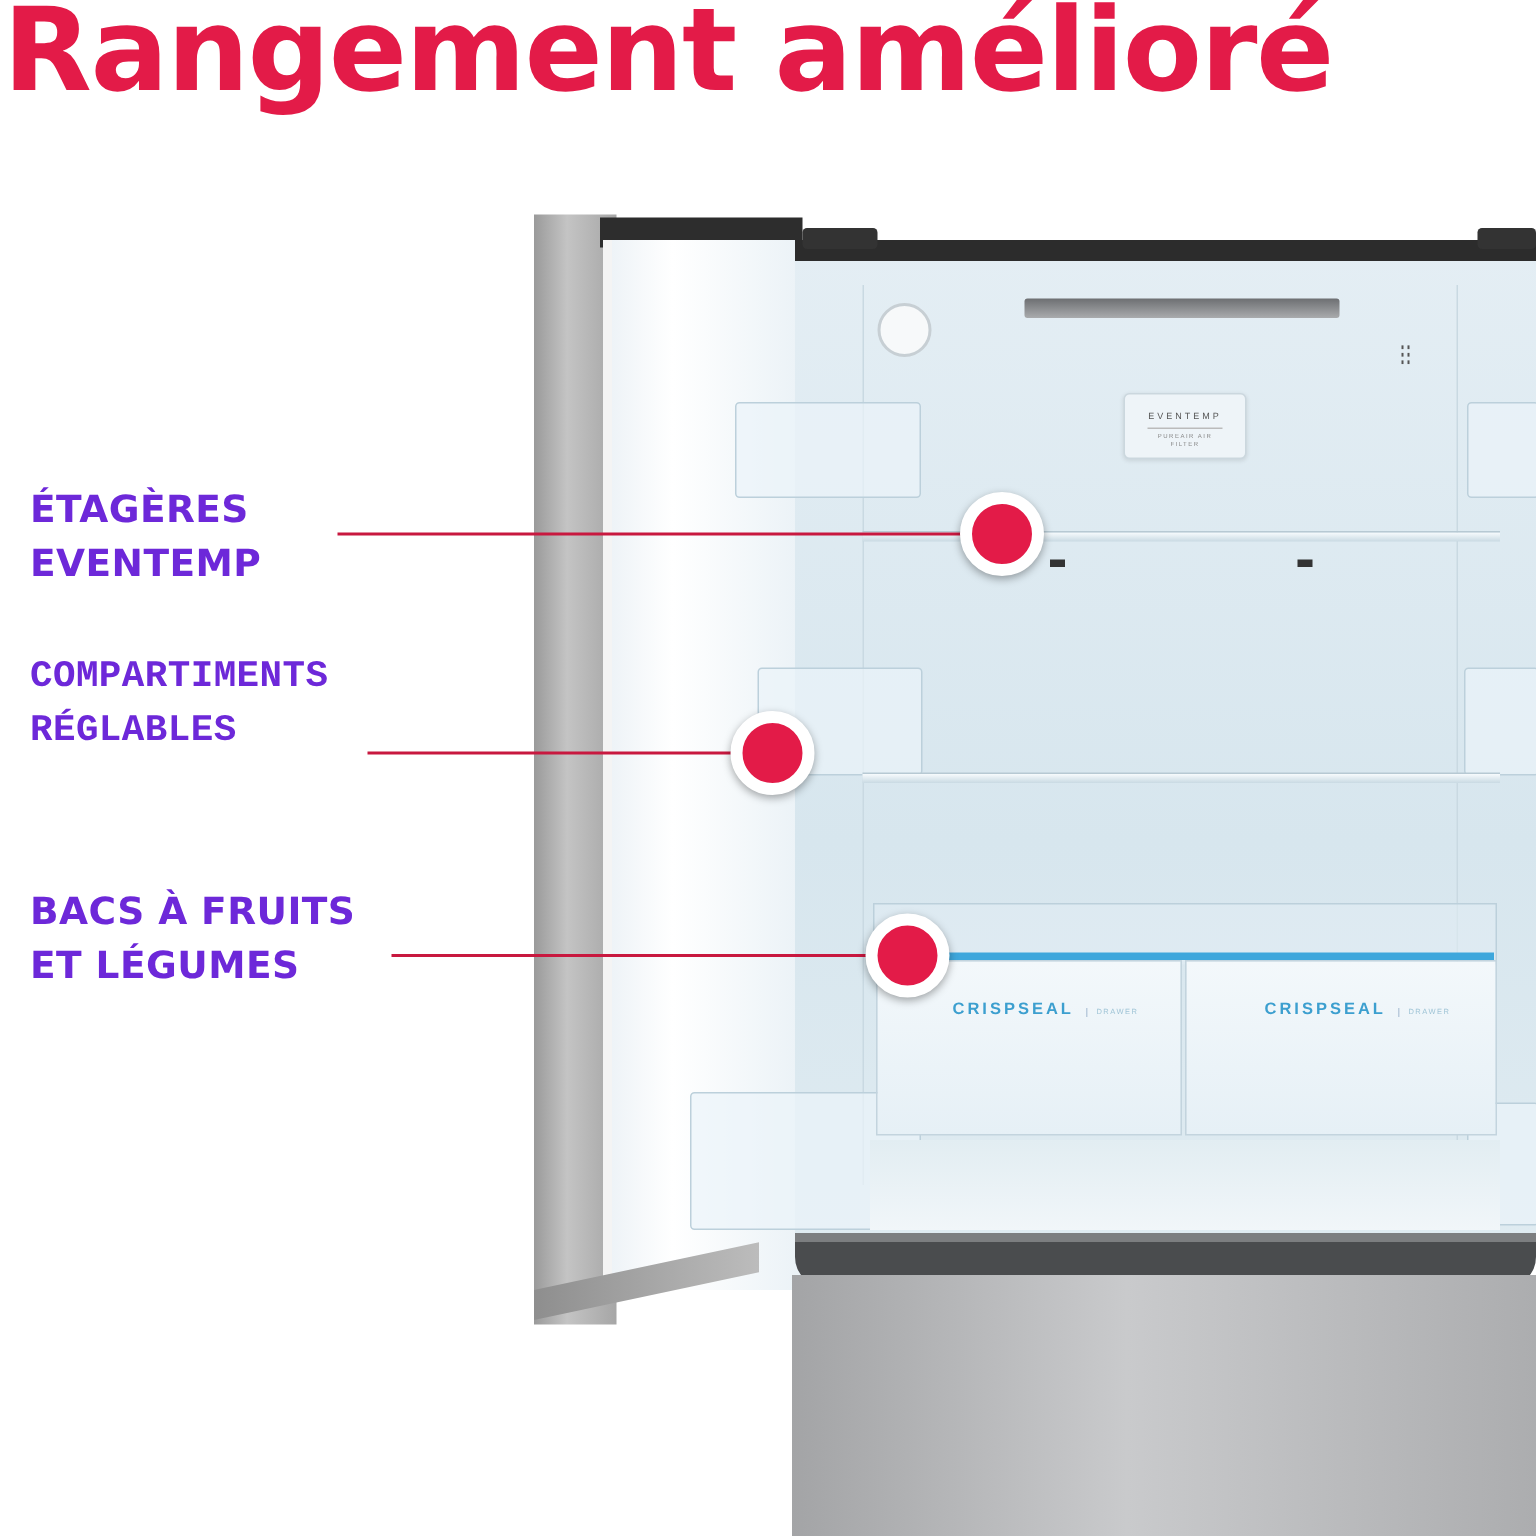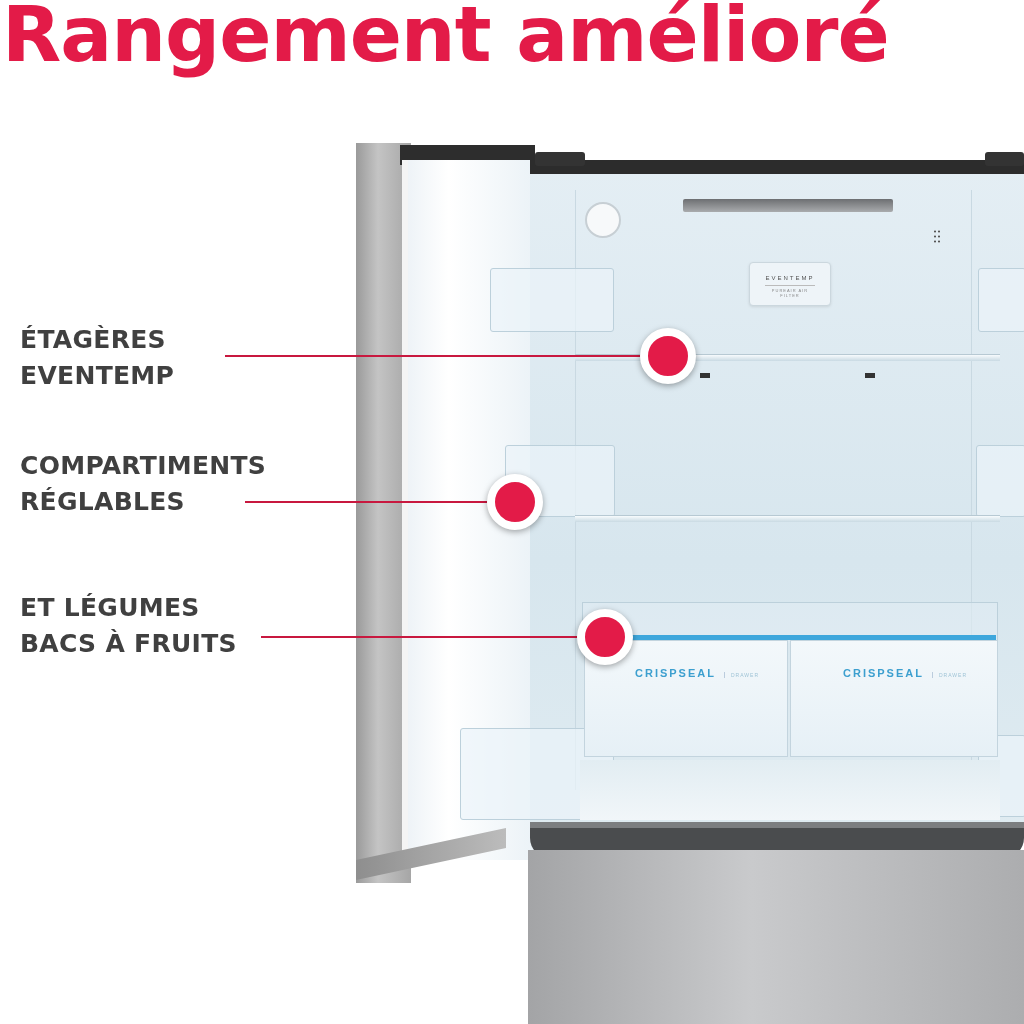--- a/index.html
+++ b/index.html
@@ -1,18 +1,18 @@
 <!DOCTYPE html>
 <html><head>
 <meta charset="utf-8">
 <style>
   html, body { margin:0; padding:0; }
   body { width:1024px; height:1024px; background:#ffffff; position:relative; overflow:hidden; font-family:"Liberation Sans", sans-serif; }
   .title { position:absolute; left:2px; top:-10px; font-family:"DejaVu Sans", sans-serif; font-weight:bold; font-size:77px; letter-spacing:-1px; color:#e31b48; white-space:nowrap; }
-  .label { position:absolute; left:20px; font-family:"DejaVu Sans", sans-serif; font-weight:bold; font-size:25px; line-height:36px; color:#404040; letter-spacing:0.3px; }
+  .label { position:absolute; left:20px; font-family:"DejaVu Sans", sans-serif; font-weight:bold; font-size:25px; line-height:36px; color:#6d28d9; letter-spacing:0.3px; }
   .label .line { display:block; white-space:nowrap; }
   .label sup { font-size:12px; vertical-align:top; position:relative; top:-2px; }
   .leader { position:absolute; height:2px; background:#c8183f; }
   .marker { position:absolute; width:40px; height:40px; border-radius:50%; background:#e31b48; border:8px solid #ffffff; box-shadow:0 2px 6px rgba(0,0,0,0.35); }
 
   
   .door-frame { position:absolute; left:356px; top:143px; width:55px; height:740px; background:linear-gradient(90deg,#9a9a9a,#c4c4c4 40%,#a6a6a6); }
   .door-inner { position:absolute; left:402px; top:160px; width:135px; height:700px; background:linear-gradient(90deg,#eef3f7,#ffffff 30%,#e9f1f6); border-left:6px solid #f4f4f4; }
   .door-top { position:absolute; left:400px; top:145px; width:135px; height:20px; background:#2d2d2d; }
   .cabinet { position:absolute; left:530px; top:165px; width:494px; height:660px; background:linear-gradient(180deg,#e4eef4,#d7e6ee 60%,#dfebf1); }
@@ -92,27 +92,27 @@
   <div class="floor"></div>
 
   <div class="freezer-handle"></div>
   <div class="freezer"></div>
 </div>
 
 <div class="label" style="top:322px;">
   <span class="line">ÉTAGÈRES</span>
   <span class="line">EVENTEMP</span>
 </div>
-<div class="label" style="top:448px;">
+<div class="label" style="top:433px;font-family:Liberation Mono, monospace;">
   <span class="line">COMPARTIMENTS</span>
   <span class="line">RÉGLABLES</span>
 </div>
 <div class="label" style="top:590px;">
+  <span class="line">BACS À FRUITS</span>
   <span class="line">ET LÉGUMES</span>
-  <span class="line">BACS À FRUITS</span>
 </div>
 
 <div class="leader" style="left:225px;top:355px;width:420px;"></div>
 <div class="leader" style="left:245px;top:501px;width:250px;"></div>
 <div class="leader" style="left:261px;top:636px;width:325px;"></div>
 
 <div class="marker" style="left:640px;top:328px;"></div>
 <div class="marker" style="left:487px;top:474px;"></div>
 <div class="marker" style="left:577px;top:609px;"></div>
 

